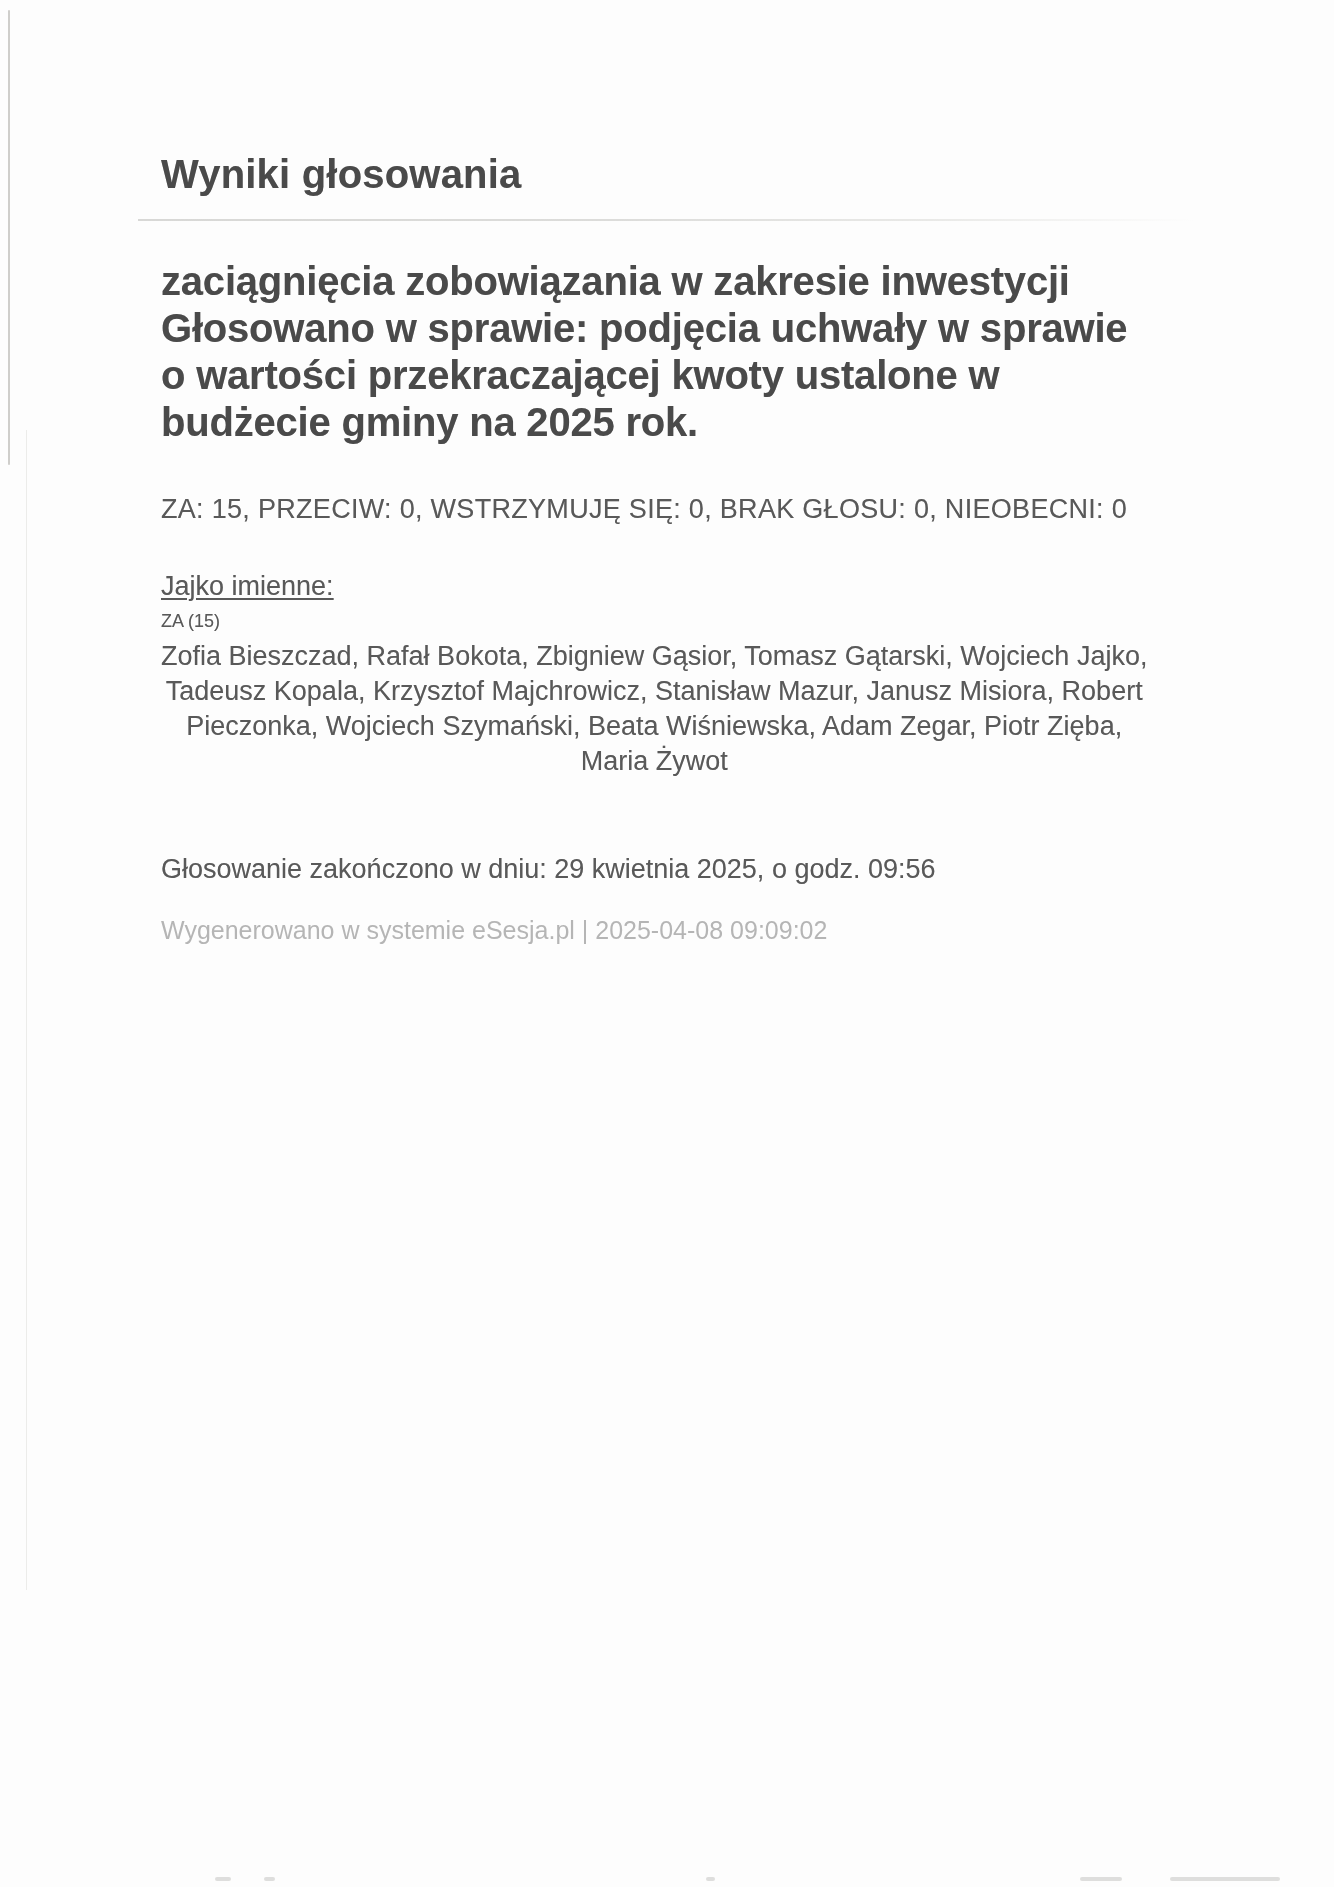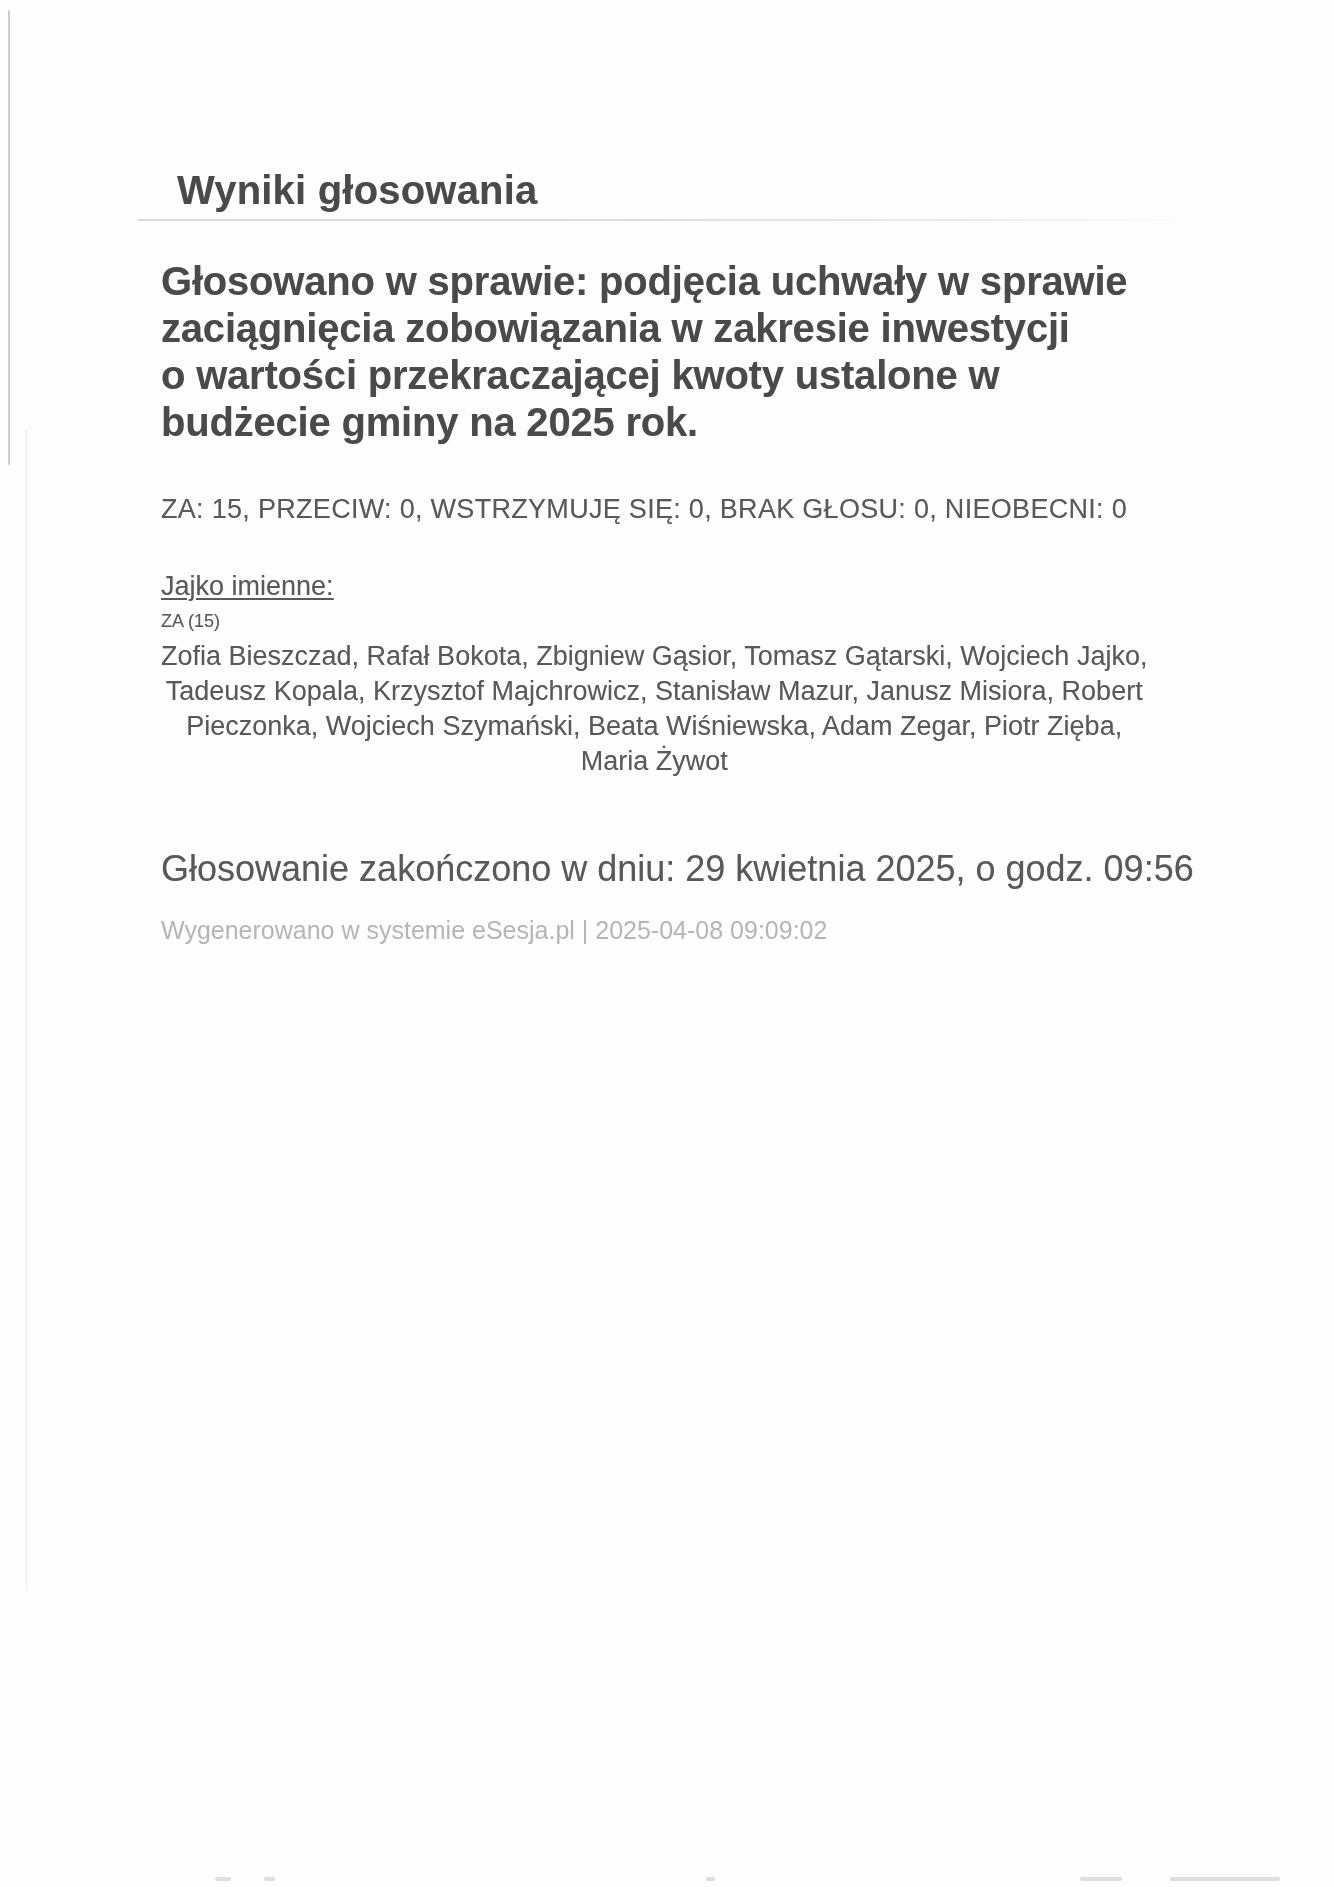--- a/index.html
+++ b/index.html
@@ -27,21 +27,21 @@
   .smudge-1 { left: 215px; width: 16px; }
   .smudge-2 { left: 264px; width: 11px; }
   .smudge-3 { left: 706px; width: 9px; }
   .smudge-4 { left: 1080px; width: 42px; }
   .smudge-5 { left: 1170px; width: 110px; }
 
   .doc-title {
     position: absolute;
     left: 161px;
     top: 152px;
-    margin: 16px;
+    margin: 0;
     font-size: 40px;
     font-weight: 700;
     letter-spacing: 0.2px;
     color: var(--heading-text, #4a4a4a);
     white-space: nowrap;
   }
 
   .title-divider {
     position: absolute;
     left: 138px;
@@ -110,21 +110,21 @@
     line-height: 35px;
     color: var(--body-text, #595959);
     text-align: center;
   }
   .names-line { white-space: nowrap; }
 
   .closing-line {
     position: absolute;
     left: 161px;
     top: 852px;
-    font-size: 36px;
+    font-size: 27px;
     line-height: 34px;
     color: var(--body-text, #595959);
     white-space: nowrap;
   }
 
   .generated-footer {
     position: absolute;
     left: 161px;
     top: 915px;
     font-size: 25px;
@@ -145,22 +145,22 @@
   <div class="artifact smudge smudge-2"></div>
   <div class="artifact smudge smudge-3"></div>
   <div class="artifact smudge smudge-4"></div>
   <div class="artifact smudge smudge-5"></div>
 
   <h1 class="doc-title">Wyniki głosowania</h1>
 
   <div class="title-divider"></div>
 
   <div class="subject">
+    <div class="subject-line">zaciągnięcia zobowiązania w zakresie inwestycji</div>
     <div class="subject-line">Głosowano w sprawie: podjęcia uchwały w sprawie</div>
-    <div class="subject-line">zaciągnięcia zobowiązania w zakresie inwestycji</div>
     <div class="subject-line">o wartości przekraczającej kwoty ustalone w</div>
     <div class="subject-line">budżecie gminy na 2025 rok.</div>
   </div>
 
   <div class="vote-summary">ZA: 15, PRZECIW: 0, WSTRZYMUJĘ SIĘ: 0, BRAK GŁOSU: 0, NIEOBECNI: 0</div>
 
   <div class="named-heading">Jajko imienne:</div>
 
   <div class="group-label">ZA (15)</div>
 

